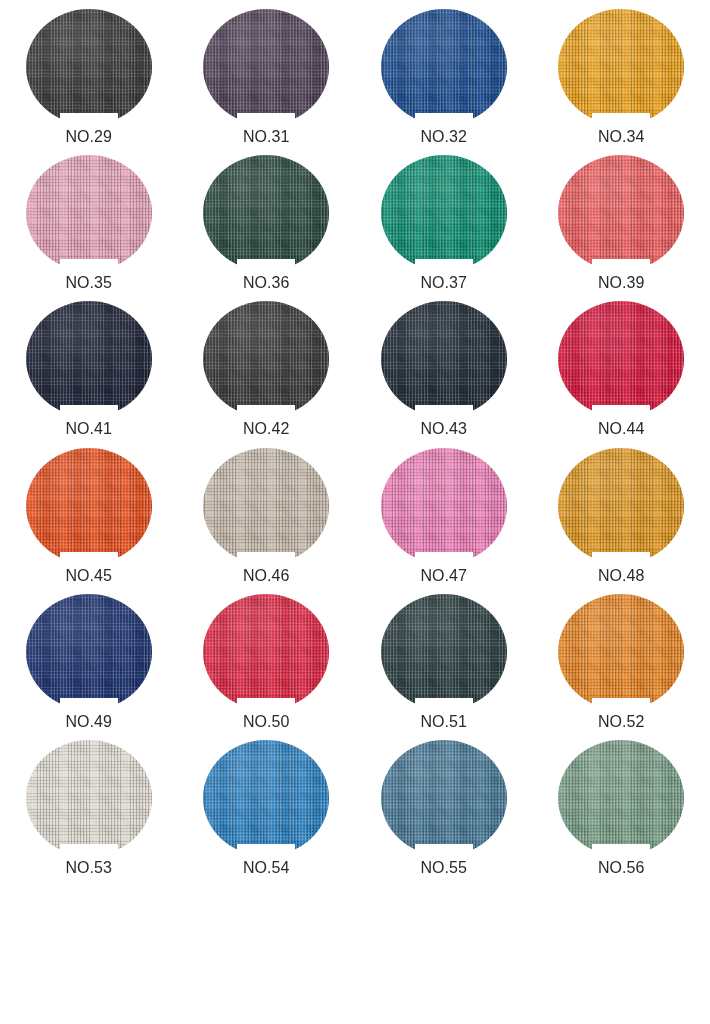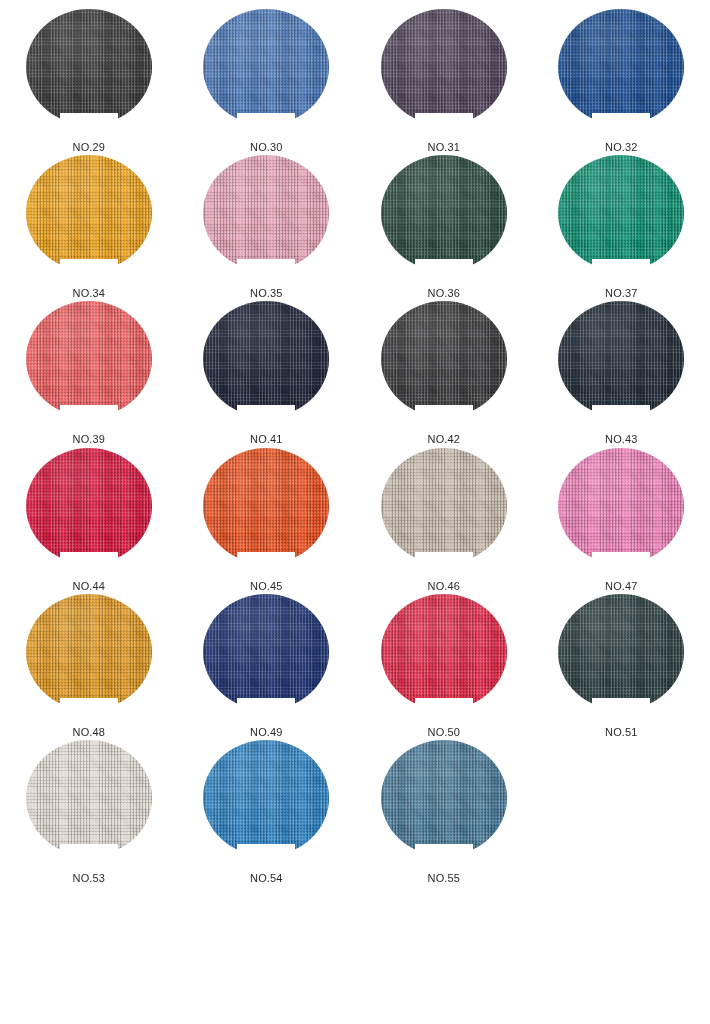--- a/index.html
+++ b/index.html
@@ -106,49 +106,42 @@
     left: 50%;
     transform: translateX(-50%);
     bottom: -1px;
     width: 58px;
     height: 13px;
     background: #ffffff;
     z-index: 3;
   }
 
   .swatch-label {
-    margin-top: 16px;
-    font-size: 11px;
+    margin-top: 3px;
+    font-size: 16px;
     line-height: 1.1;
     color: #2a2a2c;
     letter-spacing: 0.1px;
     font-family: "Liberation Sans", sans-serif;
     white-space: nowrap;
   }
 </style>
 </head>
 <body>
 
 <div id="swatch-grid">
     <div class="swatch-cell">
       <div class="swatch-disc">
         <div class="disc-body" style="background-color: rgb(59, 59, 59);"></div>
         <div class="disc-notch"></div>
       </div>
       <div class="swatch-label">NO.29</div>
     </div>
     <div class="swatch-cell">
       <div class="swatch-disc">
-        <div class="disc-body" style="background-color: rgb(76, 121, 184);"></div>
-        <div class="disc-notch"></div>
-      </div>
-      <div class="swatch-label">NO.30</div>
-    </div>
-    <div class="swatch-cell">
-      <div class="swatch-disc">
         <div class="disc-body" style="background-color: rgb(83, 69, 90);"></div>
         <div class="disc-notch"></div>
       </div>
       <div class="swatch-label">NO.31</div>
     </div>
     <div class="swatch-cell">
       <div class="swatch-disc">
         <div class="disc-body" style="background-color: rgb(29, 79, 148);"></div>
         <div class="disc-notch"></div>
       </div>
@@ -261,32 +254,46 @@
     </div>
     <div class="swatch-cell">
       <div class="swatch-disc">
         <div class="disc-body" style="background-color: rgb(44, 63, 66);"></div>
         <div class="disc-notch"></div>
       </div>
       <div class="swatch-label">NO.51</div>
     </div>
     <div class="swatch-cell">
       <div class="swatch-disc">
+        <div class="disc-body" style="background-color: rgb(233, 136, 40);"></div>
+        <div class="disc-notch"></div>
+      </div>
+      <div class="swatch-label">NO.52</div>
+    </div>
+    <div class="swatch-cell">
+      <div class="swatch-disc">
         <div class="disc-body" style="background-color: rgb(226, 221, 212);"></div>
         <div class="disc-notch"></div>
       </div>
       <div class="swatch-label">NO.53</div>
     </div>
     <div class="swatch-cell">
       <div class="swatch-disc">
         <div class="disc-body" style="background-color: rgb(47, 132, 196);"></div>
         <div class="disc-notch"></div>
       </div>
       <div class="swatch-label">NO.54</div>
     </div>
     <div class="swatch-cell">
       <div class="swatch-disc">
         <div class="disc-body" style="background-color: rgb(74, 123, 153);"></div>
         <div class="disc-notch"></div>
       </div>
       <div class="swatch-label">NO.55</div>
     </div>
+    <div class="swatch-cell">
+      <div class="swatch-disc">
+        <div class="disc-body" style="background-color: rgb(123, 160, 137);"></div>
+        <div class="disc-notch"></div>
+      </div>
+      <div class="swatch-label">NO.56</div>
+    </div>
   </div>
 
 </body></html>

